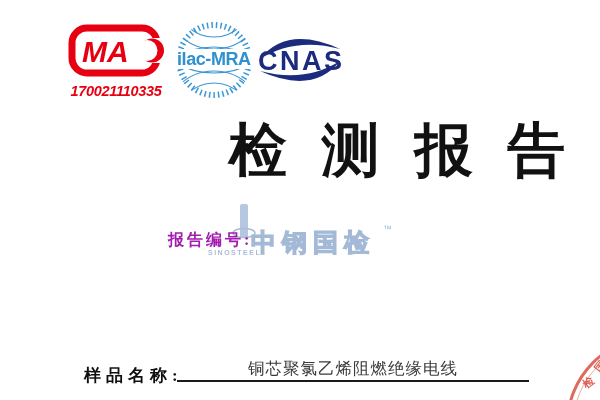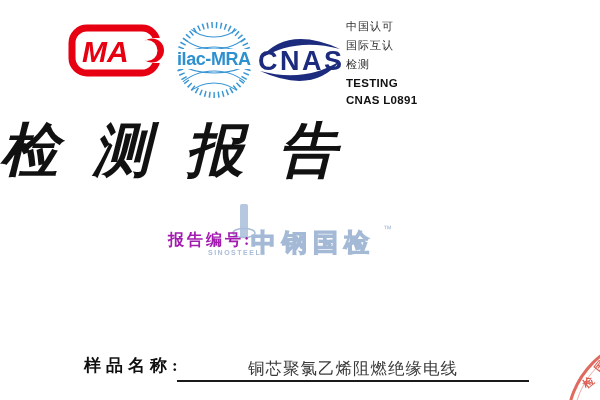--- a/index.html
+++ b/index.html
@@ -22,22 +22,22 @@
   }
   .cnas-text .cn-line { font-size:11px; color:#2b2b2b; letter-spacing:1px; }
   .cnas-text .en-line {
     font-family:"Liberation Sans", sans-serif; font-weight:bold; font-size:11.5px;
     color:#111; letter-spacing:0.3px; margin-top:1px;
   }
 
   
   .report-title {
     position:absolute; top:112px; left:0; width:100%;
-    text-align:left; font-weight:bold; font-size:58px;
-    letter-spacing:0.6em; color:#111;font-style:italic;
+    text-align:right; font-weight:bold; font-size:58px;
+    letter-spacing:0.6em; color:#111;
   }
 
   
   .watermark { position:absolute; left:205px; top:202px; width:210px; height:58px; z-index:1; }
   .wm-mark { position:absolute; left:26px; top:2px; }
   .wm-cn {
     position:absolute; left:46px; top:24px; font-size:25px; font-weight:bold;
     letter-spacing:6px; color:#dbe5f2; -webkit-text-stroke:1.2px #a3b9d6;
     white-space:nowrap;
   }
@@ -49,21 +49,21 @@
   }
 
   
   .report-no {
     position:absolute; left:168px; top:230px; z-index:2;
     font-size:16px; font-weight:600; letter-spacing:3px; color:#a21caf;
   }
 
   
   .sample-label {
-    position:absolute; left:84px; top:354px; font-size:17px; font-weight:bold;
+    position:absolute; left:84px; top:364px; font-size:17px; font-weight:bold;
     letter-spacing:5px; color:#101010;
   }
   .sample-line {
     position:absolute; left:177px; top:358px; width:352px; height:24px;
     border-bottom:2px solid #1a1a1a;
   }
   .sample-value {
     display:block; width:100%; text-align:center; font-size:16.5px;
     letter-spacing:1px; color:#3a3a3a;
   }
@@ -89,20 +89,21 @@
 <div class="page">
 
   <div class="cma-block">
     <svg width="96" height="53" viewBox="0 0 96 53">
       <rect x="4" y="4" width="85" height="45" rx="15" fill="none" stroke="#e60012" stroke-width="7"></rect>
       <rect x="71" y="14" width="25" height="25" fill="#ffffff"></rect>
       <circle cx="84" cy="26.5" r="12" fill="#e60012"></circle>
       <circle cx="79" cy="26.5" r="10.5" fill="#ffffff"></circle>
       <text x="14" y="38" font-size="30" font-weight="bold" fill="#e60012" font-family="&quot;Liberation Sans&quot;, sans-serif">MA</text>
     </svg>
+    <div class="cma-number">170021110335</div>
   </div>
 
   <div class="ilac-block">
     <svg width="78" height="78" viewBox="0 0 78 78">
       <defs>
           <clipPath id="ilacClip">
             <circle cx="39" cy="39" r="38"></circle>
           </clipPath>
         </defs>
       <g clip-path="url(#ilacClip)" stroke="#3b97d4" fill="none" stroke-width="1.2">
@@ -122,27 +123,20 @@
   </div>
 
   <div class="cnas-block">
     <svg width="86" height="66" viewBox="0 0 86 66">
       <path d="M3,32 Q30,-2 83,22 Q38,10 3,32 Z" fill="#1c2b7d"></path>
       <path d="M83,34 Q56,68 3,44 Q48,56 83,34 Z" fill="#1c2b7d"></path>
       <text x="1" y="43" font-size="27" font-weight="bold" fill="#1c2b7d" textLength="84" font-family="&quot;Liberation Sans&quot;, sans-serif">CNAS</text>
     </svg>
   </div>
 
-  <div class="cnas-text">
-    <span class="cn-line">中国认可</span>
-    <span class="cn-line">国际互认</span>
-    <span class="cn-line">检测</span>
-    <span class="en-line">TESTING</span>
-    <span class="en-line">CNAS L0891</span>
-  </div>
 
   <h1 class="report-title">检测报告</h1>
 
   <div class="watermark">
     <svg class="wm-mark" width="26" height="44" viewBox="0 0 26 44">
       <rect x="9" y="0" width="8" height="34" rx="2" fill="#b6c7e0"></rect>
       <ellipse cx="13" cy="29" rx="11" ry="4.5" fill="none" stroke="#a9bdd8" stroke-width="1.5"></ellipse>
     </svg>
     <span class="wm-cn">中钢国检</span>
     <span class="wm-tm">™</span>

